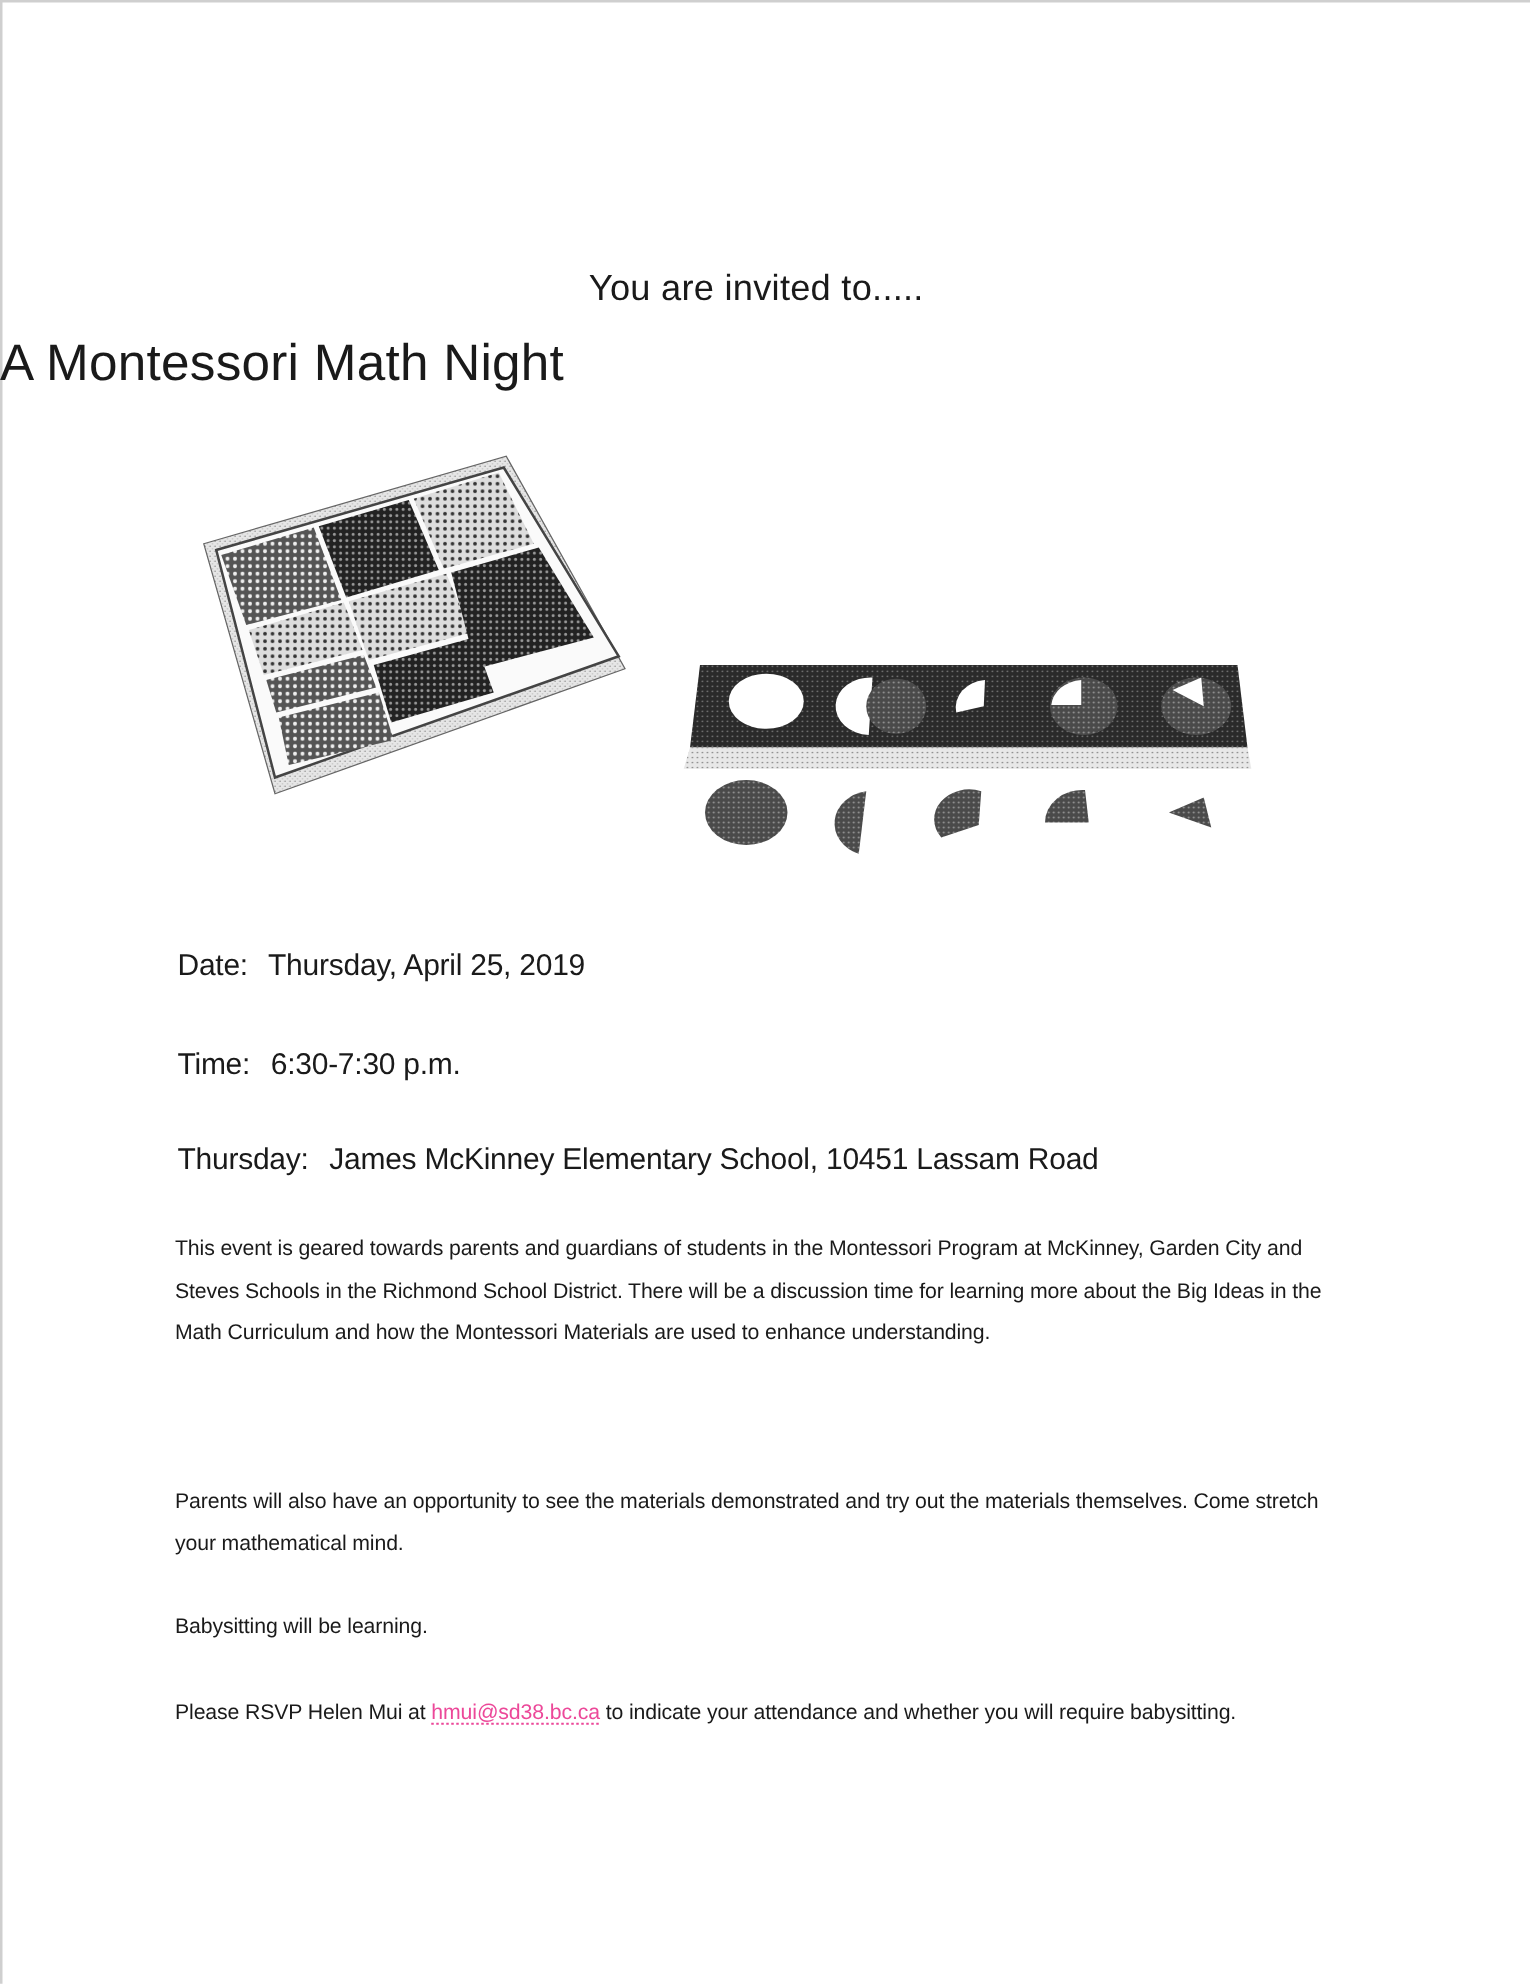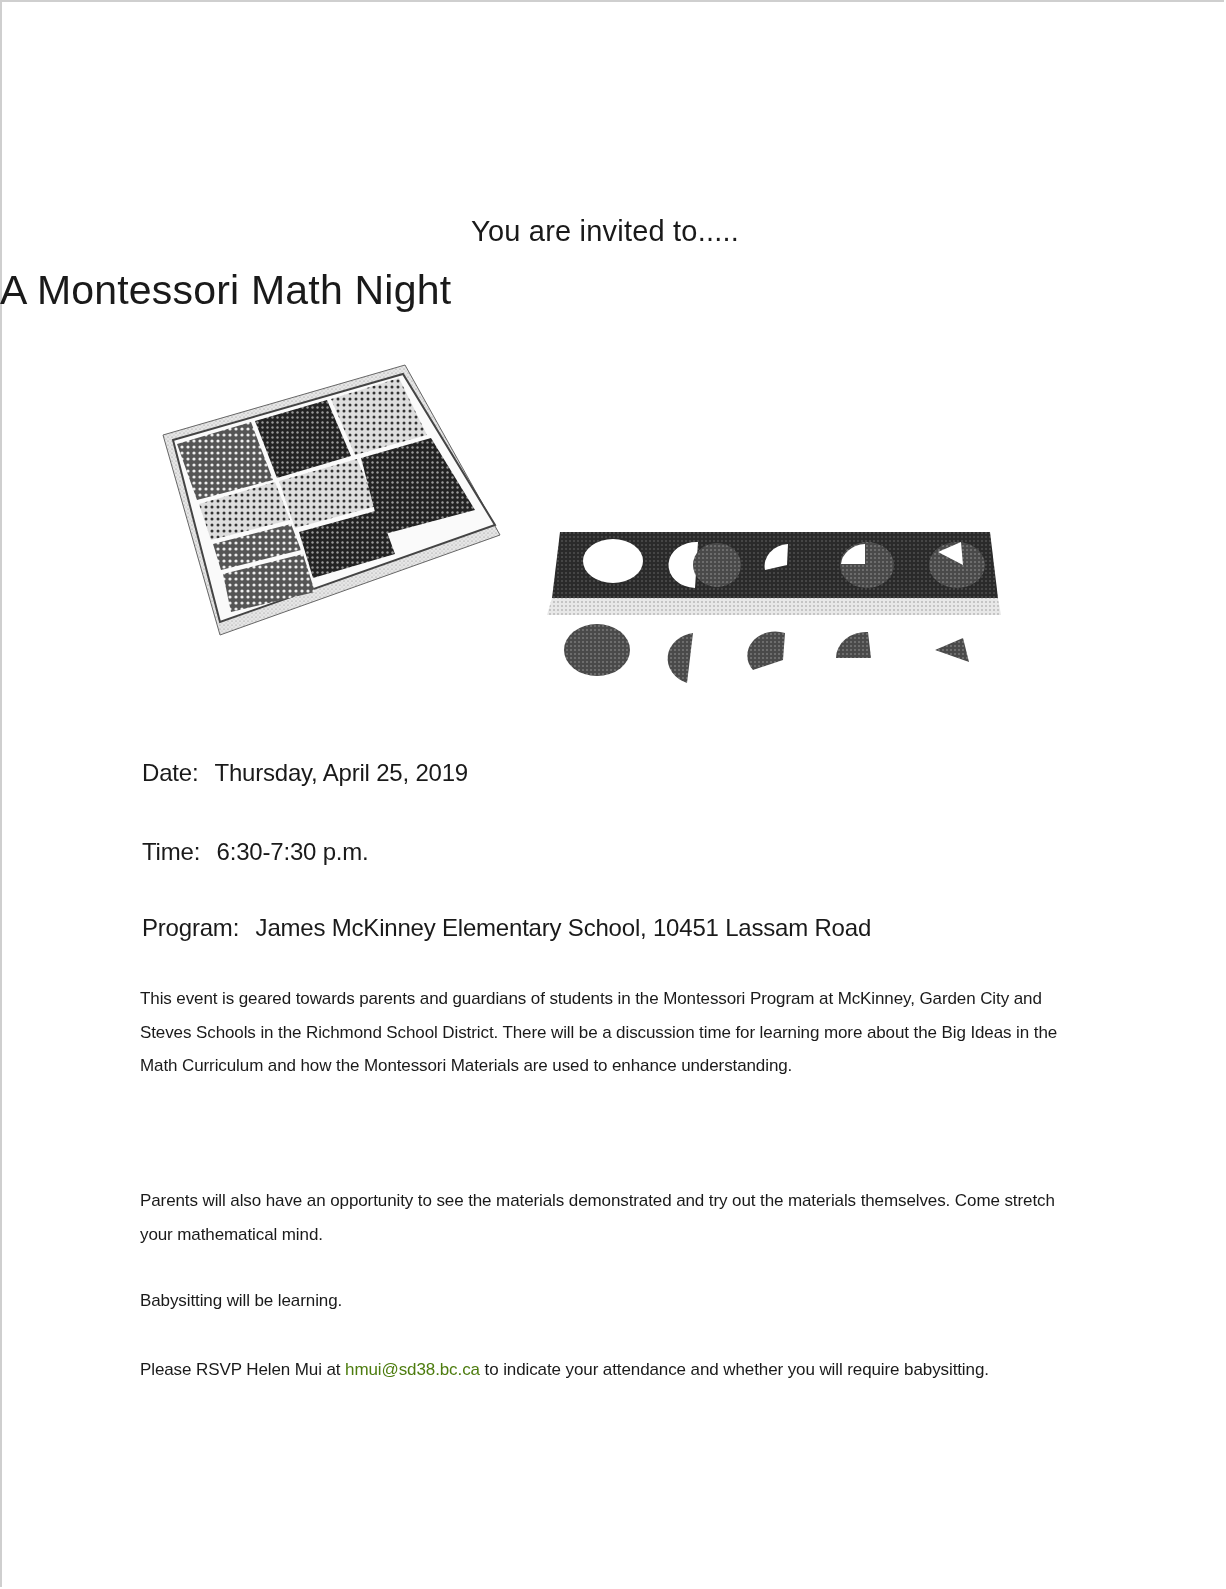--- a/index.html
+++ b/index.html
@@ -22,21 +22,21 @@
   .detail .lbl { margin-right: 10px; }
   #date { top: 759px; }
   #time { top: 838px; }
   #loc  { top: 914px; }
 
   .para { position: absolute; left: 140px; width: 930px; font-size: 17px; line-height: 33.5px; letter-spacing: -0.1px; }
   #p1 { top: 982px; }
   #p2 { top: 1184px; }
   #p3 { top: 1284px; }
   #p4 { top: 1353px; }
-  .email { color: #4d7c0f; text-decoration-style: dotted; text-underline-offset: 4px; }
+  .email { color: #ec4899; text-decoration: underline; text-decoration-style: dotted; text-underline-offset: 4px; }
 </style>
 </head>
 <body>
 
 <div class="page-border"></div>
 
 <div class="invite">You are invited to.....</div>
 <div class="title">A Montessori Math Night</div>
 
 <svg class="img-tray" viewBox="0 0 360 280">
@@ -111,21 +111,21 @@
 
 <div class="detail" id="date">
   <span class="lbl">Date:</span>
   <span>Thursday, April 25, 2019</span>
 </div>
 <div class="detail" id="time">
   <span class="lbl">Time:</span>
   <span>6:30-7:30 p.m.</span>
 </div>
 <div class="detail" id="loc">
-  <span class="lbl">Program:</span>
+  <span class="lbl">Thursday:</span>
   <span>James McKinney Elementary School, 10451 Lassam Road</span>
 </div>
 
 <div class="para" id="p1">This event is geared towards parents and guardians of students in the Montessori Program at McKinney, Garden City and Steves Schools in the Richmond School District.  There will be a discussion time for learning more about the Big Ideas in the Math Curriculum and how the Montessori Materials are used to enhance understanding.</div>
 <div class="para" id="p2">Parents will also have an opportunity to see the materials demonstrated and try out the materials themselves. Come stretch your mathematical mind.</div>
 <div class="para" id="p3">Babysitting will be learning.</div>
 <div class="para" id="p4">
   <span>Please RSVP Helen Mui at </span><a class="email">hmui@sd38.bc.ca</a><span> to indicate your attendance and whether you will require babysitting.</span>
 </div>
 

